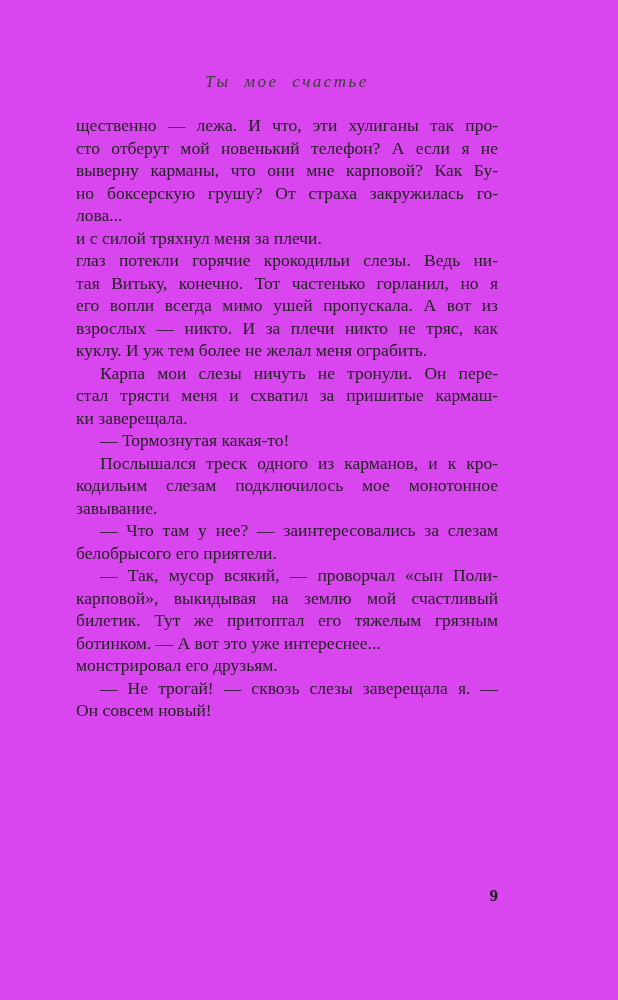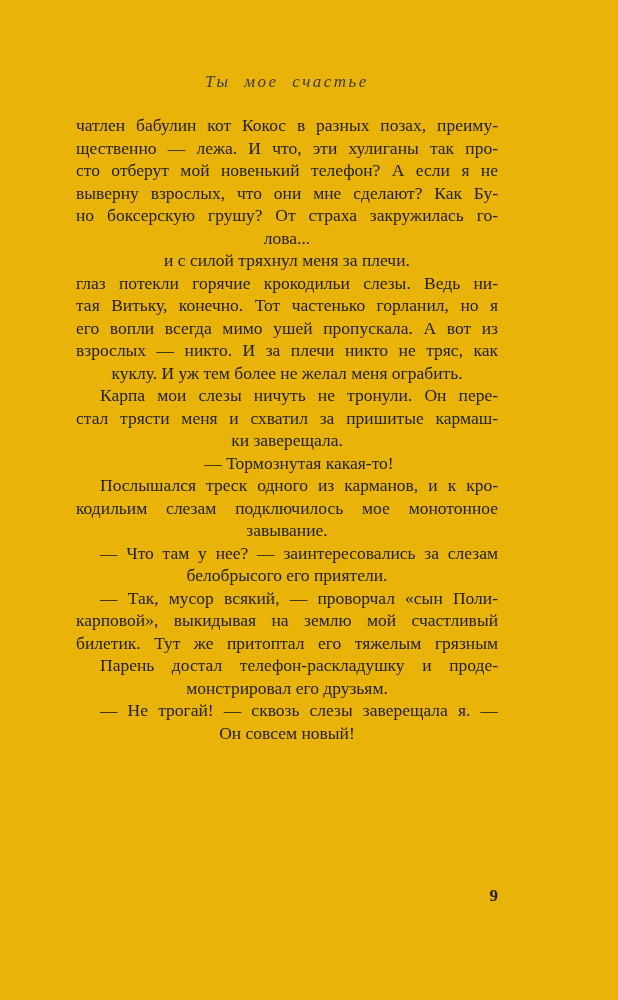--- a/index.html
+++ b/index.html
@@ -4,21 +4,21 @@
 <style>
   html, body {
     margin: 0;
     padding: 0;
     background: #ffffff;
   }
   .book-page {
     position: relative;
     width: 618px;
     height: 1000px;
-    background: #eab308;
+    background: #d946ef;
     font-family: "Liberation Serif", "DejaVu Serif", serif;
     color: #222222;
     overflow: hidden;
   }
   .running-header {
     position: absolute;
     top: 72px;
     left: 76px;
     width: 422px;
     text-align: center;
@@ -40,65 +40,64 @@
     height: 22.5px;
     text-align: justify;
     text-align-last: justify;
     white-space: normal;
     overflow: hidden;
   }
   .line.indent {
     text-indent: 24px;
   }
   .line.end {
-    text-align: center;
+    text-align: left;
     text-align-last: auto;
   }
   .page-number {
     position: absolute;
     top: 886px;
     left: 76px;
     width: 422px;
     text-align: right;
     font-weight: bold;
     font-size: 17px;
     color: #1e1e1e;
   }
 </style>
 </head>
 <body>
 
 <div class="book-page">
   <div class="running-header">Ты мое счастье</div>
 
   <div class="text-block">
-      <div class="line">чатлен бабулин кот Кокос в разных позах, преиму-</div>
       <div class="line">щественно — лежа. И что, эти хулиганы так про-</div>
       <div class="line">сто отберут мой новенький телефон? А если я не</div>
-      <div class="line">выверну взрослых, что они мне сделают? Как Бу-</div>
+      <div class="line">выверну карманы, что они мне карповой? Как Бу-</div>
       <div class="line">но боксерскую грушу? От страха закружилась го-</div>
       <div class="line end">лова...</div>
       <div class="line end">и с силой тряхнул меня за плечи.</div>
       <div class="line">глаз потекли горячие крокодильи слезы. Ведь ни-</div>
       <div class="line">тая Витьку, конечно. Тот частенько горланил, но я</div>
       <div class="line">его вопли всегда мимо ушей пропускала. А вот из</div>
       <div class="line">взрослых — никто. И за плечи никто не тряс, как</div>
       <div class="line end">куклу. И уж тем более не желал меня ограбить.</div>
       <div class="line indent">Карпа мои слезы ничуть не тронули. Он пере-</div>
       <div class="line">стал трясти меня и схватил за пришитые кармаш-</div>
       <div class="line end">ки заверещала.</div>
       <div class="line indent end">— Тормознутая какая-то!</div>
       <div class="line indent">Послышался треск одного из карманов, и к кро-</div>
       <div class="line">кодильим слезам подключилось мое монотонное</div>
       <div class="line end">завывание.</div>
       <div class="line indent">— Что там у нее? — заинтересовались за слезам</div>
       <div class="line end">белобрысого его приятели.</div>
       <div class="line indent">— Так, мусор всякий, — проворчал «сын Поли-</div>
       <div class="line">карповой», выкидывая на землю мой счастливый</div>
       <div class="line">билетик. Тут же притоптал его тяжелым грязным</div>
-      <div class="line indent">Парень достал телефон-раскладушку и проде-</div>
+      <div class="line end">ботинком. — А вот это уже интереснее...</div>
       <div class="line end">монстрировал его друзьям.</div>
       <div class="line indent">— Не трогай! — сквозь слезы заверещала я. —</div>
       <div class="line end">Он совсем новый!</div>
     </div>
 
   <div class="page-number">9</div>
 </div>
 
 </body></html>

